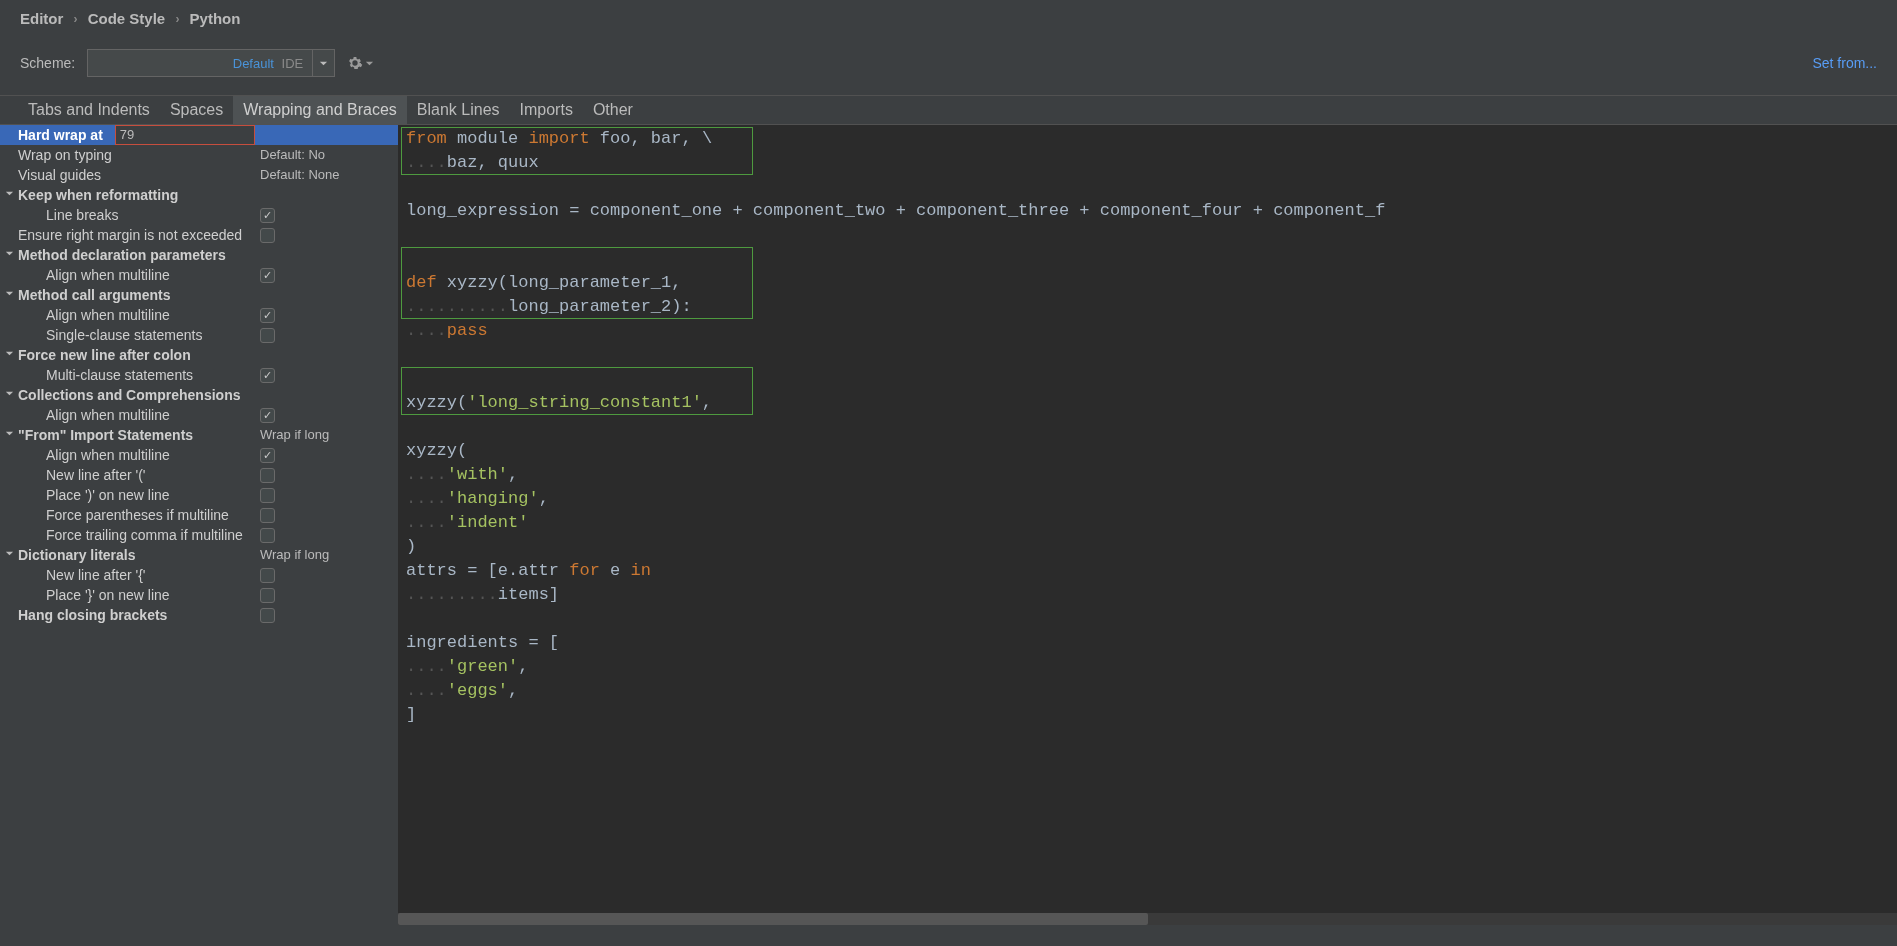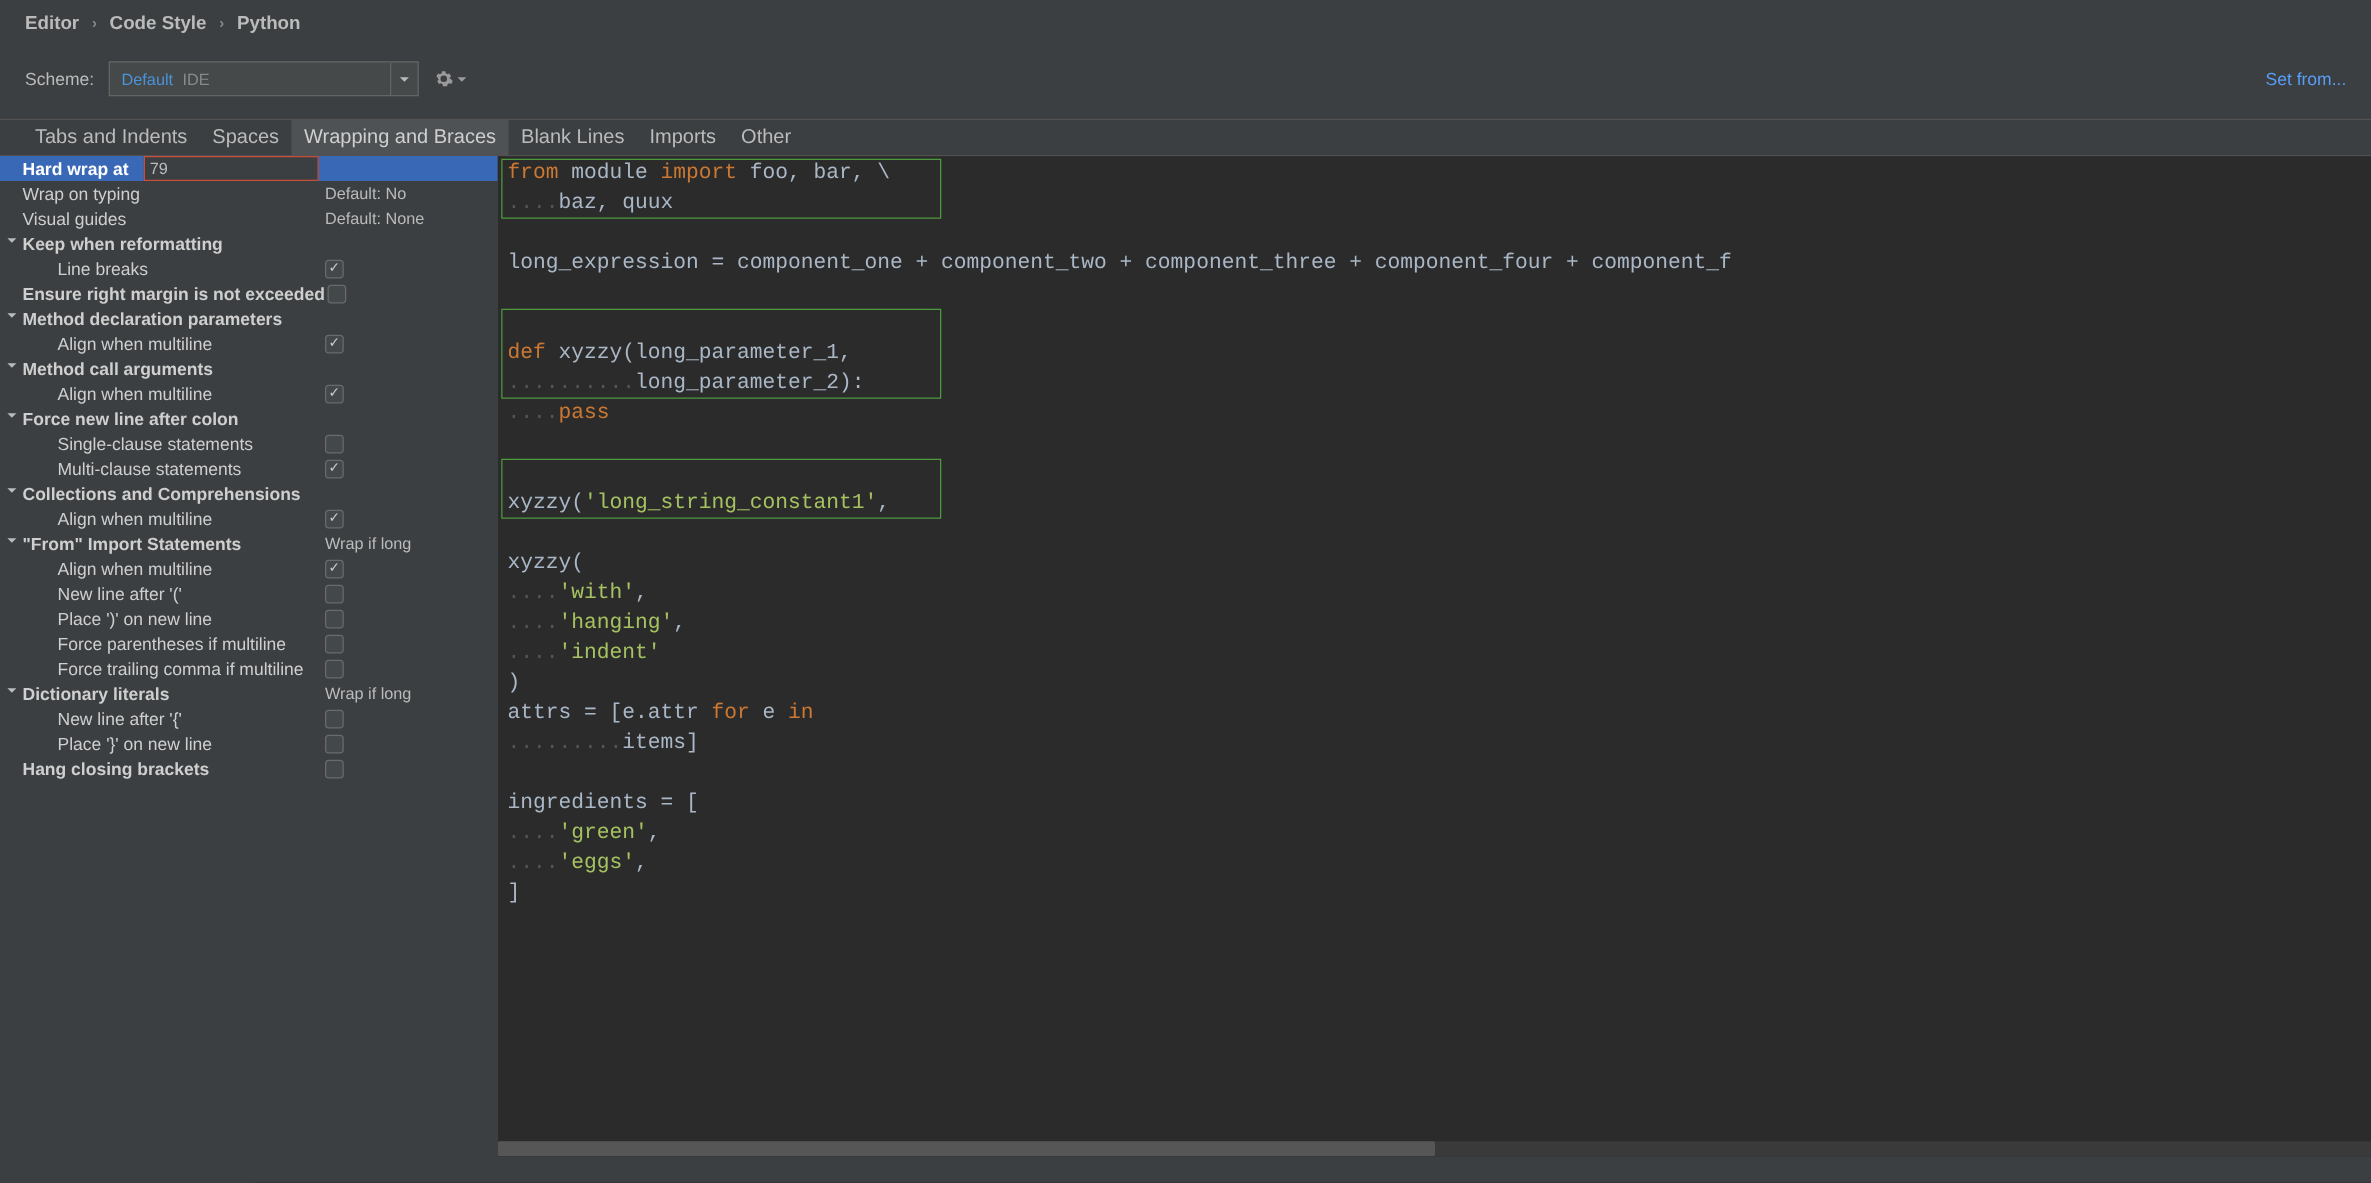--- a/index.html
+++ b/index.html
@@ -32,20 +32,21 @@
   border-bottom: 1px solid #515151;
 }
 .scheme-label { color: #bbbbbb; font-size: 14px; text-align: center; }
 .scheme-select {
   display: flex;
   align-items: center;
   border: 1px solid #646464;
   background: #45494a;
   height: 28px;
   width: 248px;
+  text-align: right;
 }
 .scheme-select .value {
   padding: 0 9px;
   flex: 1;
 }
 .scheme-select .default { color: #4a93d8; }
 .scheme-select .ide { color: #8a8a8a; margin-left: 4px; }
 .scheme-select .dd {
   width: 22px;
   height: 100%;
@@ -272,21 +273,21 @@
         <span class="label" style="font-weight: 600;">Keep when reformatting</span>
         <span class="value"></span>
       </div>
       <div class="tree-row indent-2">
         <span class="label">Line breaks</span>
         <span class="value">
           <span class="checkbox checked"></span>
         </span>
       </div>
       <div class="tree-row indent-0">
-        <span class="label" style="font-weight: 700;">Ensure right margin is not exceeded</span>
+        <span class="label" style="font-weight: 400;">Ensure right margin is not exceeded</span>
         <span class="value">
           <span class="checkbox"></span>
         </span>
       </div>
       <div class="tree-row indent-1 header">
         <span class="arrow"><svg class="tri" viewBox="0 0 10 10">
             <path d="M1 3 L5 7 L9 3 Z" fill="#bbb"></path>
           </svg></span>
         <span class="label" style="font-weight: 600;">Method declaration parameters</span>
         <span class="value"></span>
@@ -303,32 +304,32 @@
           </svg></span>
         <span class="label" style="font-weight: 600;">Method call arguments</span>
         <span class="value"></span>
       </div>
       <div class="tree-row indent-2">
         <span class="label">Align when multiline</span>
         <span class="value">
           <span class="checkbox checked"></span>
         </span>
       </div>
+      <div class="tree-row indent-2">
+        <span class="label">Single-clause statements</span>
+        <span class="value">
+          <span class="checkbox"></span>
+        </span>
+      </div>
       <div class="tree-row indent-1 header">
         <span class="arrow"><svg class="tri" viewBox="0 0 10 10">
             <path d="M1 3 L5 7 L9 3 Z" fill="#bbb"></path>
           </svg></span>
         <span class="label" style="font-weight: 600;">Force new line after colon</span>
         <span class="value"></span>
-      </div>
-      <div class="tree-row indent-2">
-        <span class="label">Single-clause statements</span>
-        <span class="value">
-          <span class="checkbox"></span>
-        </span>
       </div>
       <div class="tree-row indent-2">
         <span class="label">Multi-clause statements</span>
         <span class="value">
           <span class="checkbox checked"></span>
         </span>
       </div>
       <div class="tree-row indent-1 header">
         <span class="arrow"><svg class="tri" viewBox="0 0 10 10">
             <path d="M1 3 L5 7 L9 3 Z" fill="#bbb"></path>

